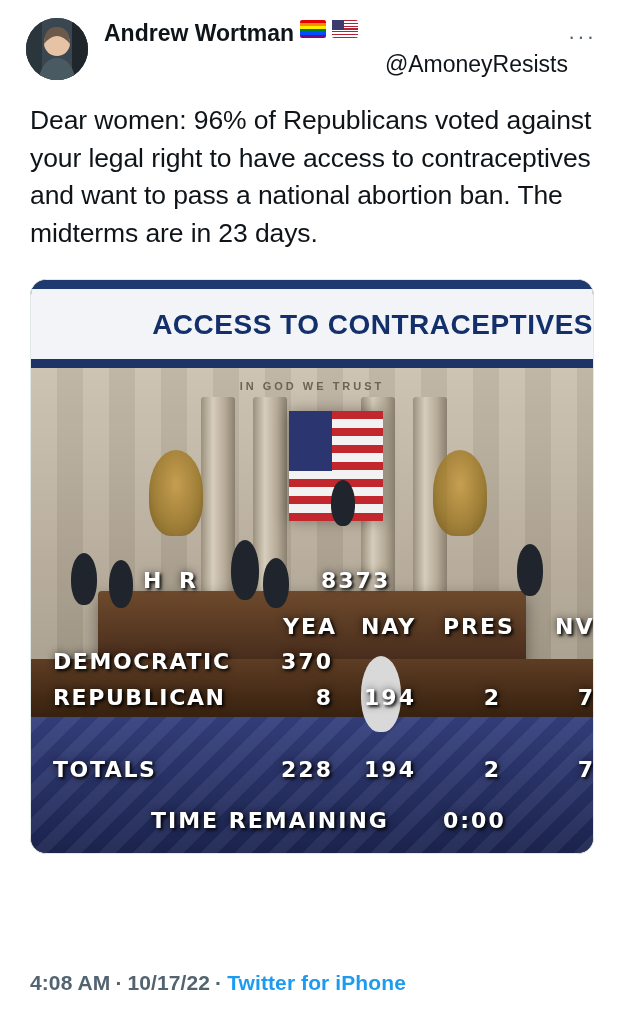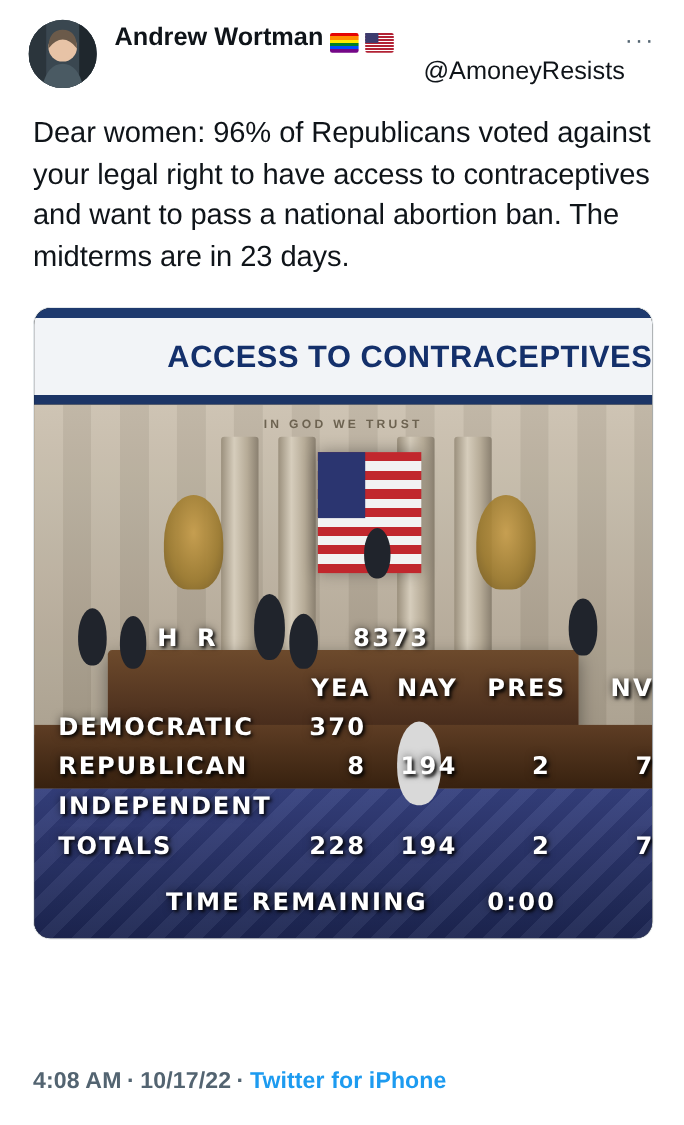--- a/index.html
+++ b/index.html
@@ -40,21 +40,21 @@
     padding-top: 2px;
     min-width: 0;
   }
   .display-name {
     font-size: 23px;
     font-weight: bold;
     color: #0f1419;
     line-height: 1.2;
     white-space: nowrap;
     display: flex;
-    align-items: flex-end;
+    align-items: flex-start;
     gap: 6px;
   }
   .flag-pride, .flag-us {
     display: inline-block;
     width: 26px;
     height: 18px;
     border-radius: 2px;
     vertical-align: -3px;
   }
   .flag-pride {
@@ -352,21 +352,20 @@
         <div class="vo vo-num col-nay r1"></div>
         <div class="vo vo-num col-pres r1"></div>
         <div class="vo vo-num col-nv r1"></div>
 
         <div class="vo vo-row-label r2">REPUBLICAN</div>
         <div class="vo vo-num col-yea r2">8</div>
         <div class="vo vo-num col-nay r2">194</div>
         <div class="vo vo-num col-pres r2">2</div>
         <div class="vo vo-num col-nv r2">7</div>
 
-        <div class="vo vo-row-label r3">INDEPENDENT</div>
         <div class="vo vo-num col-yea r3"></div>
         <div class="vo vo-num col-nay r3"></div>
         <div class="vo vo-num col-pres r3"></div>
         <div class="vo vo-num col-nv r3"></div>
 
         <div class="vo vo-row-label r4">TOTALS</div>
         <div class="vo vo-num col-yea r4">228</div>
         <div class="vo vo-num col-nay r4">194</div>
         <div class="vo vo-num col-pres r4">2</div>
         <div class="vo vo-num col-nv r4">7</div>

